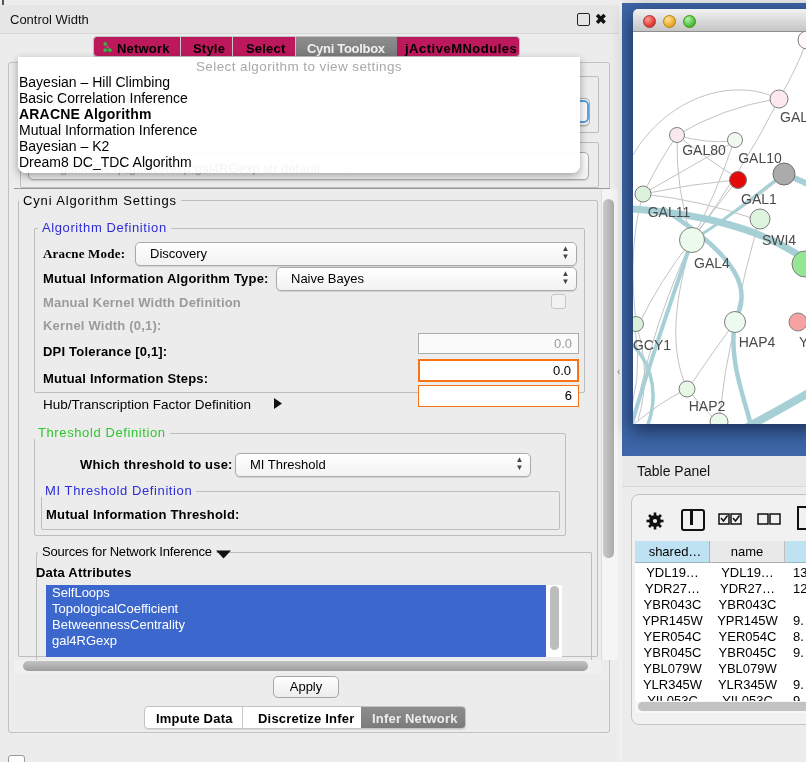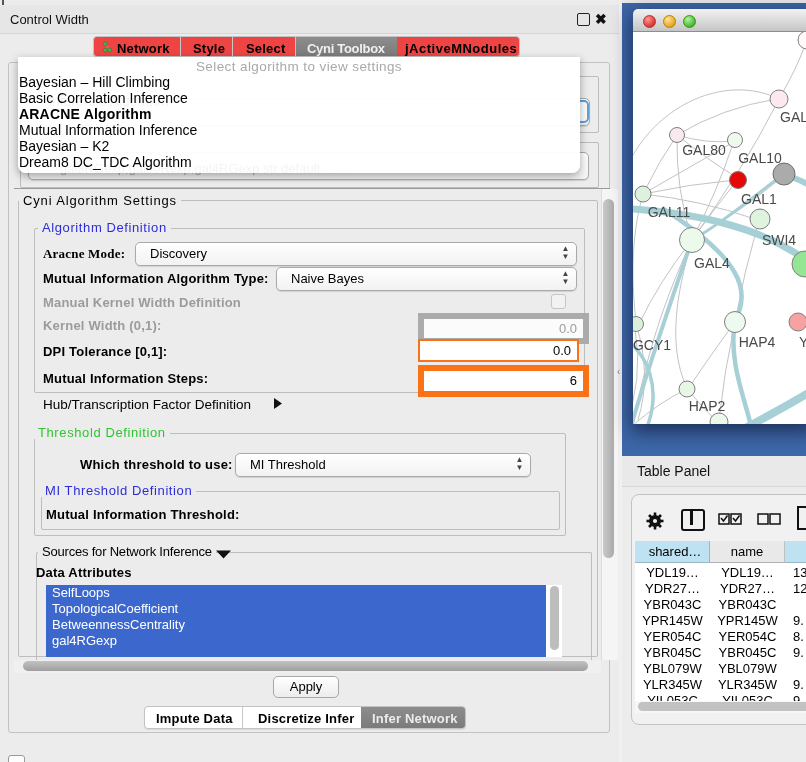--- a/index.html
+++ b/index.html
@@ -6,35 +6,35 @@
 body{width:806px;height:762px;position:relative;overflow:hidden;
   font-family:"Liberation Sans",sans-serif;background:#ececec;font-size:13px;}
 .abs{position:absolute;}
 .b{font-weight:bold;letter-spacing:0.2px;}
 .etched{border:1px solid #bdbdbd;border-radius:2px;}
 .gtitle{position:absolute;background:#ececec;padding:0 4px;line-height:13px;letter-spacing:0.6px;}
 .combo{position:absolute;background:linear-gradient(#ffffff,#f2f2f2);border:1px solid #aaa;
   border-radius:5px;box-shadow:0 1px 1px rgba(0,0,0,0.12);}
 .combo .ct{position:absolute;left:14px;top:3px;font-size:13px;color:#000;}
 .carr{position:absolute;right:6px;top:2px;width:9px;font-size:8px;line-height:8px;color:#444;text-align:center;}
-.inp{position:absolute;background:#fff;border:6px solid #f97316;font-size:13px;text-align:right;
-  padding:0 6px 0 0;color:#000;}
+.inp{position:absolute;background:#fff;border:1px solid #f97316;font-size:13px;text-align:right;
+  padding:0 6px 0 0;color:#000;margin-top:20px;}
 </style>
 </head>
 <body>
 
 <div class="abs" id="leftpanel" style="left:0;top:0;width:619px;height:762px;background:#ececec;">
   <div class="abs" style="left:2px;top:0;width:2px;height:5px;background:#555;"></div>
   <div class="abs" style="left:0;top:5px;width:619px;height:28px;background:#e6e6e6;border-bottom:1px solid #d6d6d6;">
     <div class="abs" style="left:10px;top:7px;font-size:13px;color:#111;">Control Width</div>
     <div class="abs" style="left:577px;top:8px;width:11px;height:11px;border:1.5px solid #222;border-radius:2px;"></div>
     <div class="abs" style="left:595px;top:6px;font-size:14px;font-weight:bold;color:#111;">✖</div>
   </div>
 
-  <div class="abs" style="left:93px;top:36px;width:427px;height:21px;background:#ef4444;border:1px solid #c3c3c3;border-radius:4px;box-sizing:border-box;box-shadow:0 1px 1px rgba(0,0,0,0.08);">
+  <div class="abs" style="left:93px;top:36px;width:427px;height:21px;background:#be185d;border:1px solid #c3c3c3;border-radius:4px;box-sizing:border-box;box-shadow:0 1px 1px rgba(0,0,0,0.08);">
     <div class="abs" style="left:86px;top:0;width:1px;height:19px;background:#c9c9c9;"></div>
     <div class="abs" style="left:138px;top:0;width:1px;height:19px;background:#c9c9c9;"></div>
     <div class="abs" style="left:201px;top:0;width:1px;height:19px;background:#c9c9c9;"></div>
     <div class="abs" style="left:202px;top:0;width:101px;height:19px;background:linear-gradient(#8d8d8d,#7b7b7b);"></div>
     <svg class="abs" style="left:8px;top:4px;" width="11" height="12" viewBox="0 0 14 14">
       <line x1="4" y1="3" x2="10" y2="11" stroke="#9a9a9a" stroke-width="1.2"></line>
       <line x1="4" y1="11" x2="10" y2="11" stroke="#9a9a9a" stroke-width="1.2"></line>
       <circle cx="4" cy="3" r="2.4" fill="#4caf50" stroke="#2e7d32" stroke-width="0.8"></circle>
       <circle cx="4" cy="11" r="2.4" fill="#4caf50" stroke="#2e7d32" stroke-width="0.8"></circle>
       <circle cx="10" cy="11" r="2.4" fill="#4caf50" stroke="#2e7d32" stroke-width="0.8"></circle>

